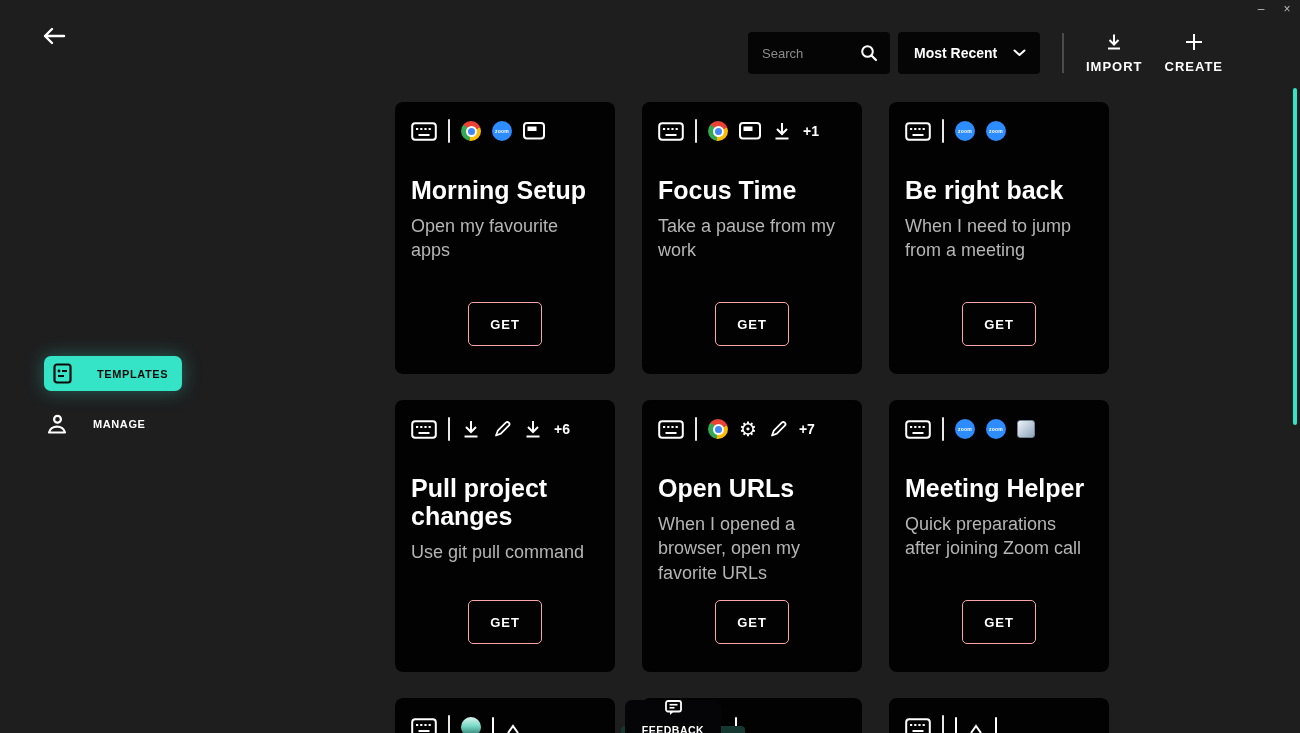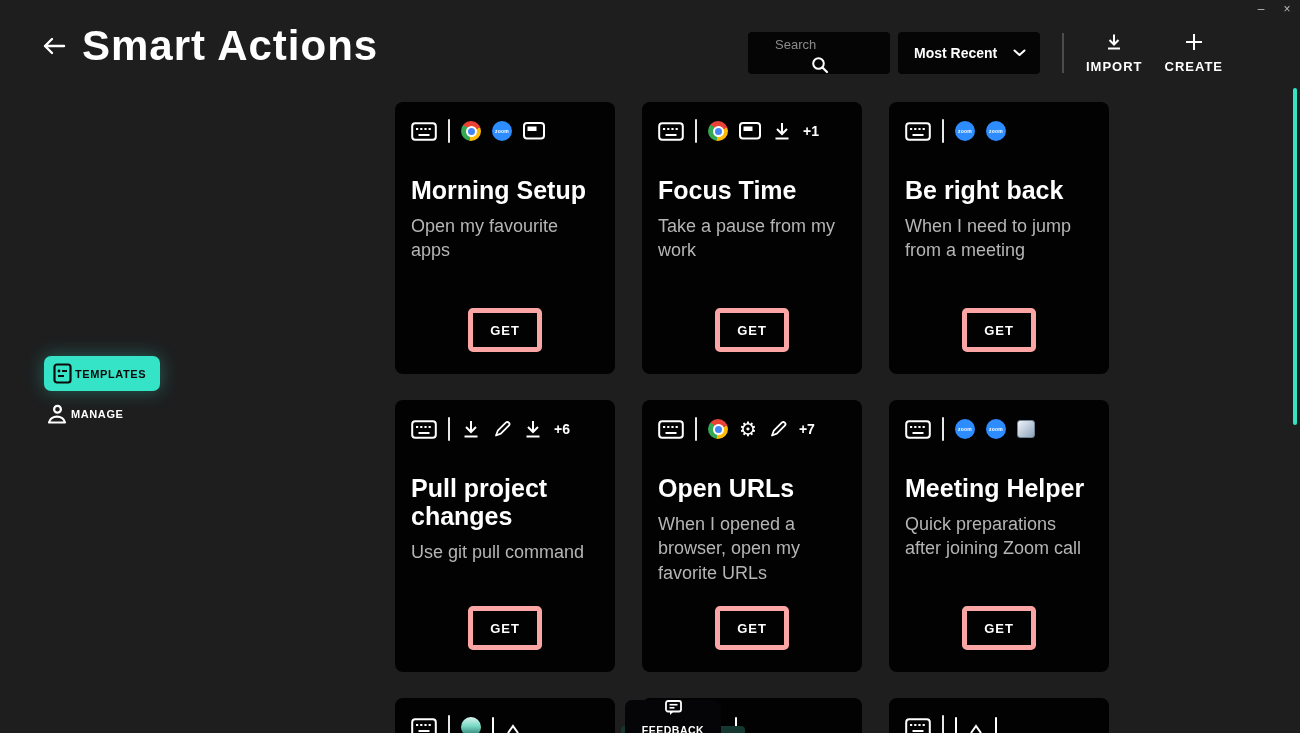--- a/index.html
+++ b/index.html
@@ -14,54 +14,54 @@
   .win-controls { position:absolute; top:0; right:4px; display:flex; gap:8px; z-index:50; }
   .win-btn { width:18px; height:18px; display:flex; align-items:center; justify-content:center;
              color:#b9b9b9; font-size:12px; cursor:default; }
   
   .header { position:absolute; left:40px; top:22px; display:flex; align-items:center; gap:14px; }
   .back-btn { width:28px; height:28px; display:flex; align-items:center; justify-content:center; }
   .page-title { font-size:42px; font-weight:bold; letter-spacing:1px; color:#fff; }
   
   .toolbar { position:absolute; left:748px; top:32px; height:42px; display:flex; align-items:center; }
   .search-box { width:142px; height:42px; background:#050506; border-radius:4px;
-                display:flex; align-items:center; padding:0 12px 0 14px;flex-direction:column; }
+                display:flex; align-items:center; padding:0 12px 0 14px; }
   .search-input { flex:1; background:transparent; border:none; outline:none; color:#ddd;
                   font-size:13px; font-family:"Liberation Sans", sans-serif; width:90px; }
   .search-input::placeholder { color:#8b8b8b; }
   .dropdown { width:142px; height:42px; background:#050506; border-radius:4px; margin-left:8px;
               display:flex; align-items:center; justify-content:space-between; padding:0 14px 0 16px; }
   .dropdown-label { font-size:14px; font-weight:bold; color:#fff; }
   .v-divider { width:2px; height:40px; background:#4c4c4c; margin:0 22px; }
   .text-btn { display:flex; align-items:center; gap:8px; font-size:13px; font-weight:bold;
               letter-spacing:1px; color:#fff; background:none; border:none; cursor:pointer;
               font-family:"Liberation Sans", sans-serif;flex-direction:column; }
   .text-btn + .text-btn { margin-left:22px; }
   
   .sidebar { position:absolute; left:44px; top:356px; width:160px; }
-  .side-item { display:flex; align-items:center; gap:3px; margin-bottom:12px; cursor:pointer; }
+  .side-item { display:flex; align-items:center; gap:25px; margin-bottom:22px; cursor:pointer; }
   .side-item.active { background:#35e4c6; color:#0b0b0b; border-radius:7px;
                       padding:7px 14px 7px 9px; width:max-content;
                       box-shadow:0 0 18px rgba(53,228,198,.35); }
   .side-item .side-label { font-size:11px; font-weight:bold; letter-spacing:.6px; }
   .side-item.active .side-label { color:#0b0b0b; }
   .side-item:not(.active) .side-label { color:#fff; }
   .side-item:not(.active) { padding-left:2px; }
   
   .grid { position:absolute; left:395px; top:102px; width:716px;
           display:grid; grid-template-columns:repeat(3,220px); gap:26px 27px; }
   .card { width:220px; height:272px; background:#020203; border-radius:8px;
           padding:16px; display:flex; flex-direction:column; position:relative; }
   .icon-row { display:flex; align-items:center; gap:11px; height:26px; }
   .icon-divider { width:2px; height:24px; background:#e8e8e8; border-radius:1px; }
   .more-count { font-size:14px; font-weight:bold; color:#fff; }
   .card-title { font-size:25px; font-weight:bold; line-height:1.12; margin-top:32px; color:#fff; }
   .card-desc { font-size:18px; color:#b5b5b5; margin-top:10px; line-height:1.35; }
-  .get-btn { margin-top:auto; align-self:center; margin-bottom:6px;
-             width:74px; height:44px; background:transparent; border:5px solid #fca5a5;
+  .get-btn { margin-top:auto; align-self:center; margin-bottom:12px;
+             width:74px; height:44px; background:transparent; border:1px solid #fca5a5;
              border-radius:5px; color:#fff; font-size:13px; font-weight:bold; letter-spacing:1px;
              font-family:"Liberation Sans", sans-serif; cursor:pointer; }
   .get-btn:empty { visibility:hidden; }
   
   .ic { display:inline-flex; align-items:center; justify-content:center; }
   .icon-chrome { width:20px; height:20px; border-radius:50%; position:relative;
                  background:conic-gradient(from -50deg,#ea4335 0 120deg,#fbbc05 0 240deg,#34a853 0 360deg); }
   .icon-chrome::before { content:""; position:absolute; left:4.5px; top:4.5px; width:11px; height:11px;
                          border-radius:50%; background:#fff; }
   .icon-chrome::after { content:""; position:absolute; left:6.5px; top:6.5px; width:7px; height:7px;
@@ -95,21 +95,20 @@
 </div>
 
 <div class="header">
   <div class="back-btn">
     <span class="ic">
       <svg width="24" height="18" viewBox="0 0 24 18">
           <path d="M10 2 L3 9 L10 16 M3 9 H22" stroke="#fff" stroke-width="2.4" fill="none" stroke-linecap="round" stroke-linejoin="round"></path>
         </svg>
     </span>
   </div>
-  <h1 class="page-title">Smart Actions</h1>
 </div>
 
 <div class="toolbar">
   <div class="search-box">
     <input class="search-input" placeholder="Search" style="">
     <span class="ic">
       <svg width="18" height="18" viewBox="0 0 18 18">
           <circle cx="7.5" cy="7.5" r="5.3" stroke="#fff" stroke-width="2" fill="none"></circle>
           <line x1="11.5" y1="11.5" x2="16" y2="16" stroke="#fff" stroke-width="2.2" stroke-linecap="round"></line>
         </svg>

